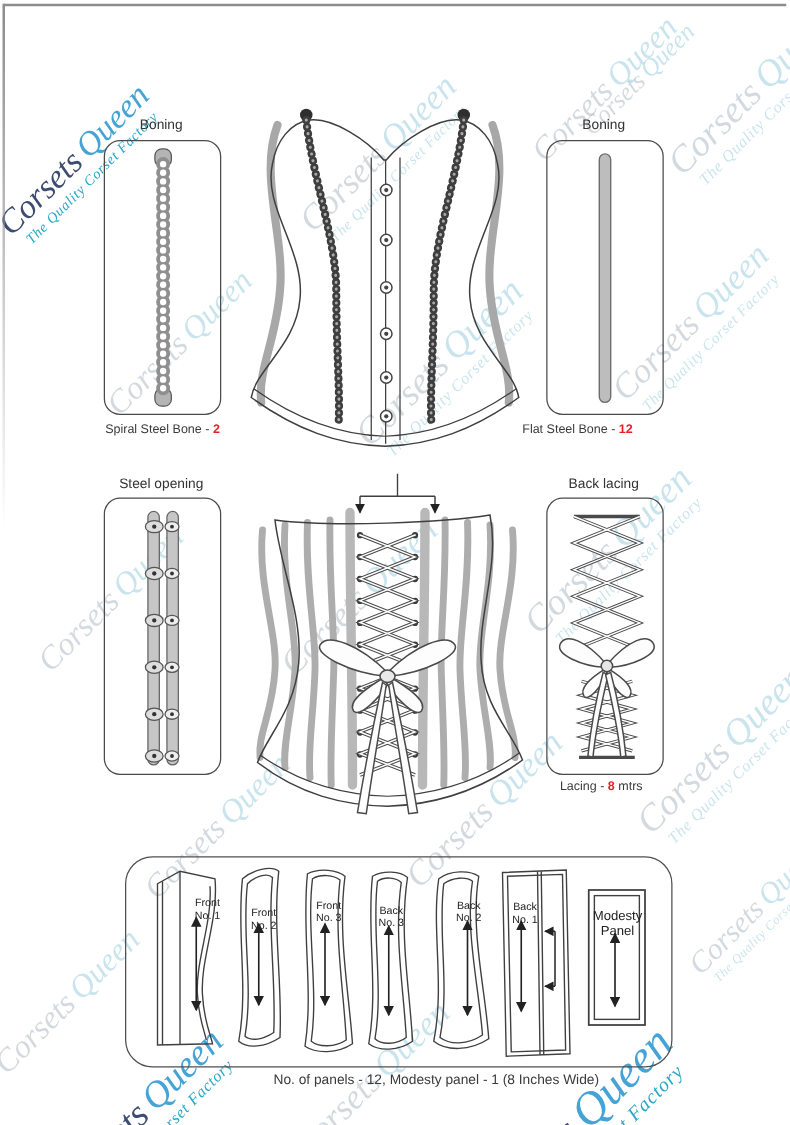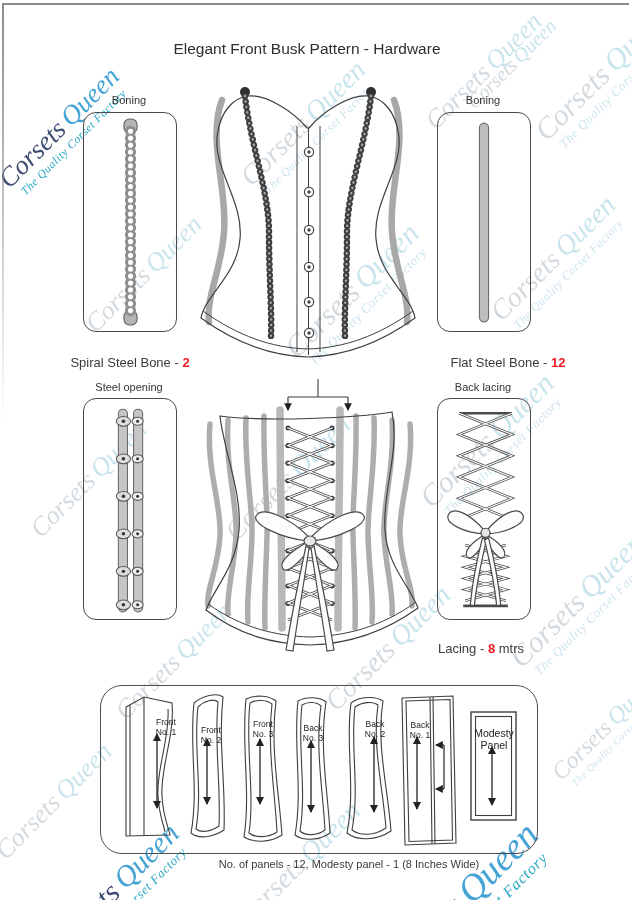--- a/index.html
+++ b/index.html
@@ -19,22 +19,22 @@
   .wm .wtag{font-size:43%;color:#28a7c6;text-align:center;margin-top:2px;letter-spacing:.05em;}
   .wm.light{opacity:.40;}
   .wm.light .w1{color:#93a4b1;}
   .wm.light .w2{color:#79bdd3;}
   .wm.light .wtag{color:#79bdd3;}
   
   .title{position:absolute;left:307px;top:40px;transform:translateX(-50%);
          font-size:15.5px;color:#2e2e2e;white-space:nowrap;z-index:2;}
   .heading{position:absolute;transform:translateX(-50%);font-size:11px;color:#333;
            white-space:nowrap;z-index:2;}
-  .caption{position:absolute;transform:translateX(-50%);font-size:13px;color:#3b3b3b;
-           white-space:nowrap;z-index:2;margin-top:17px;}
+  .caption{position:absolute;transform:translateX(-50%);font-size:10px;color:#3b3b3b;
+           white-space:nowrap;z-index:2;}
   .red{color:#ed1c24;font-weight:bold;}
   .plabel{position:absolute;transform:translateX(-50%);font-size:8.5px;line-height:9.5px;
           color:#222;text-align:center;white-space:nowrap;z-index:3;}
   .footer{position:absolute;left:326px;top:858px;transform:translateX(-50%);
           font-size:11px;color:#3b3b3b;white-space:nowrap;z-index:2;margin-left:23px;}
   
   .hbox{position:absolute;border:1.5px solid #4a4a4a;border-radius:13px;z-index:2;background:transparent;}
   .hbox svg{position:absolute;left:0;top:0;width:100%;height:100%;}
   .patbox{position:absolute;left:100px;top:685px;width:436px;height:167px;border:1.6px solid #4f4f4f;
           border-radius:22px;z-index:2;}
@@ -118,21 +118,20 @@
     <span class="w1">Corsets</span><span class="w2">Queen</span>
   </div>
   <div class="wm light" style="left:240px;top:908px;font-size:28px">
     <span class="w1">Corsets</span><span class="w2">Queen</span>
   </div>
   <div class="wm light" style="left:560px;top:762px;font-size:24px">
     <span class="w1">Corsets</span><span class="w2">Queen</span>
     <div class="wtag">The Quality Corset Factory</div>
   </div>
 
-  <div class="title">Elegant Front Busk Pattern - Hardware</div>
 
   <div class="heading" style="left:129px;top:94px">Boning</div>
   <div class="heading" style="left:483px;top:94px">Boning</div>
 
   <div class="hbox" style="left:83px;top:112px;width:92px;height:218px">
     <svg viewBox="0 0 89 215">
       <rect x="38.5" y="6" width="13" height="14" rx="5.5" fill="#b4b4b4" stroke="#5a5a5a" stroke-width="1"></rect>
       <rect x="38.5" y="195" width="13" height="14" rx="5.5" fill="#b4b4b4" stroke="#5a5a5a" stroke-width="1"></rect>
       <line x1="45" y1="18" x2="45" y2="198" stroke="#8f8f8f" stroke-width="11" stroke-linecap="round" stroke-dasharray="0.1,6.7"></line>
       <line x1="45" y1="18" x2="45" y2="198" stroke="#ffffff" stroke-width="5" stroke-linecap="round" stroke-dasharray="0.1,6.7"></line>
@@ -178,21 +177,21 @@
     <circle cx="179" cy="10" r="5" fill="#2f2f2f"></circle>
     <path d="M53,14 C58,60 77,110 77,150 C77,196 80,228 79,254" fill="none" stroke="#3e3e3e" stroke-width="6.5" stroke-linecap="round" stroke-dasharray="0.1,5.4"></path>
     <path d="M53,14 C58,60 77,110 77,150 C77,196 80,228 79,254" fill="none" stroke="#a9a9a9" stroke-width="2.4" stroke-linecap="round" stroke-dasharray="0.1,5.4"></path>
     <path d="M179,14 C174,60 155,110 155,150 C155,196 152,228 153,254" fill="none" stroke="#3e3e3e" stroke-width="6.5" stroke-linecap="round" stroke-dasharray="0.1,5.4"></path>
     <path d="M179,14 C174,60 155,110 155,150 C155,196 152,228 153,254" fill="none" stroke="#a9a9a9" stroke-width="2.4" stroke-linecap="round" stroke-dasharray="0.1,5.4"></path>
   </svg>
 
   <div class="caption" style="left:130px;top:338px">
     <span>Spiral Steel Bone - </span><span class="red">2</span>
   </div>
-  <div class="caption" style="left:508px;top:338px">
+  <div class="caption" style="left:462px;top:338px">
     <span>Flat Steel Bone - </span><span class="red">12</span>
   </div>
 
   <div class="heading" style="left:129px;top:381px">Steel opening</div>
   <div class="heading" style="left:483px;top:381px">Back lacing</div>
 
   <div class="hbox" style="left:83px;top:398px;width:92px;height:220px">
     <svg viewBox="0 0 89 217">
       <rect x="33" y="10" width="9" height="200" rx="4.5" fill="#c6c6c6" stroke="#666" stroke-width="1"></rect>
       <rect x="48" y="10" width="9" height="200" rx="4.5" fill="#c6c6c6" stroke="#666" stroke-width="1"></rect>

